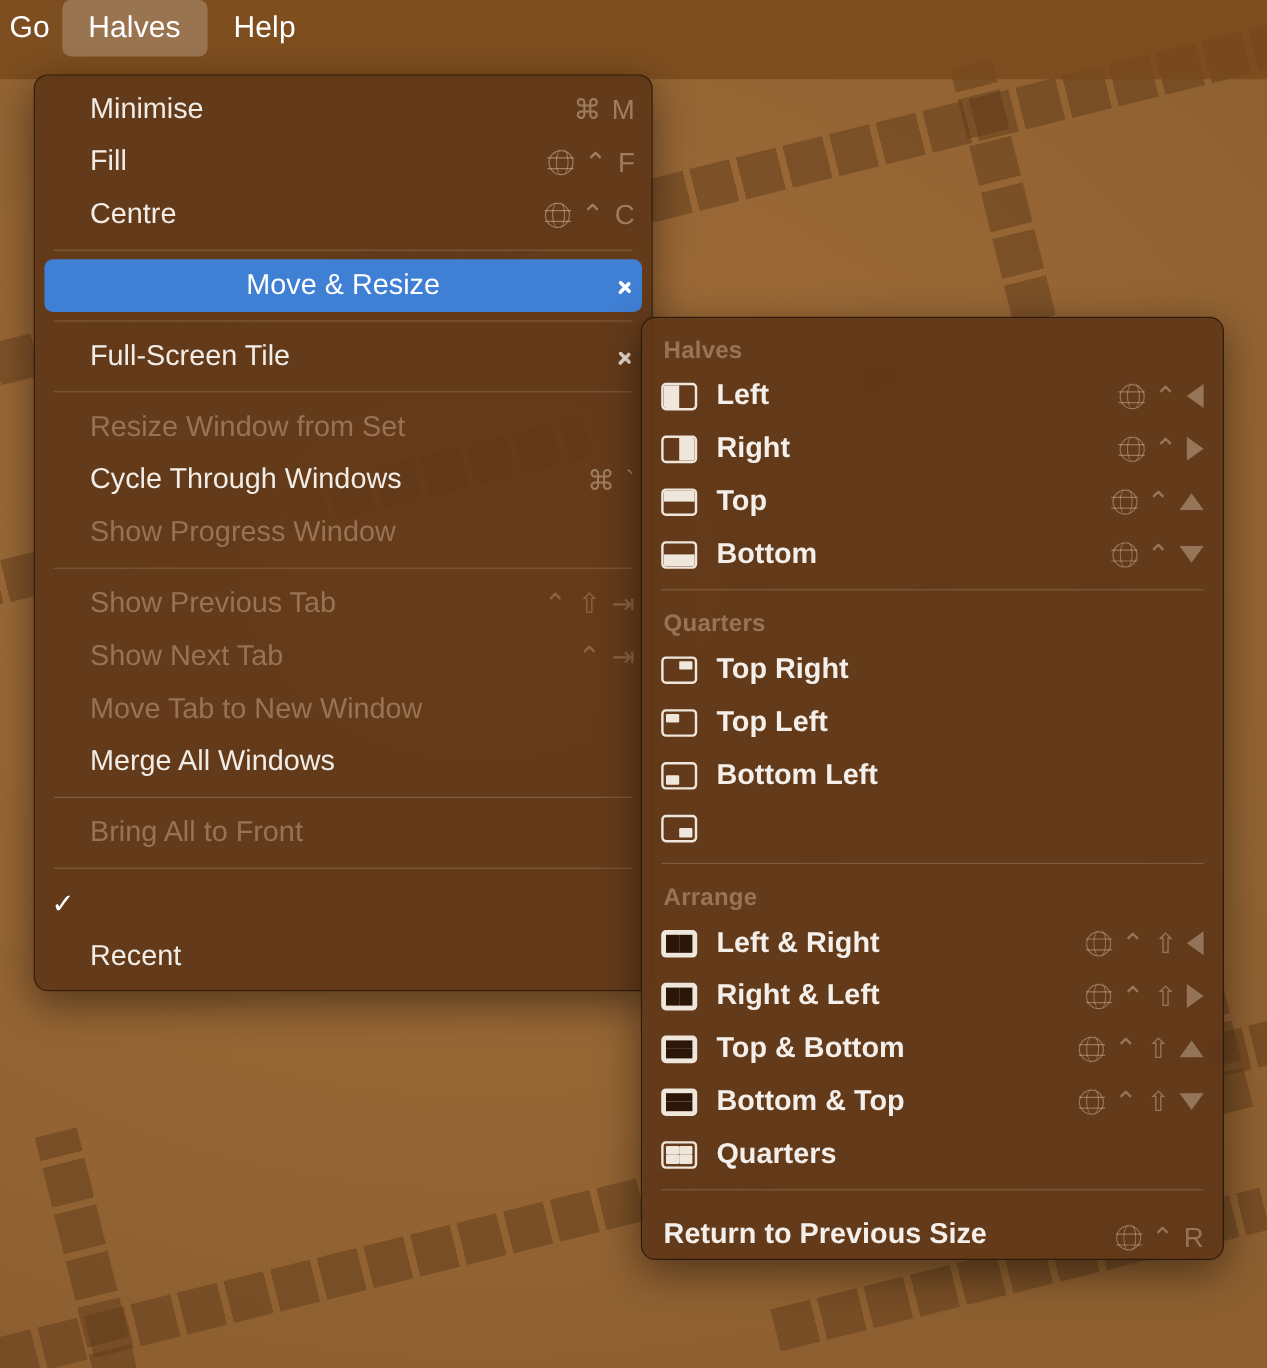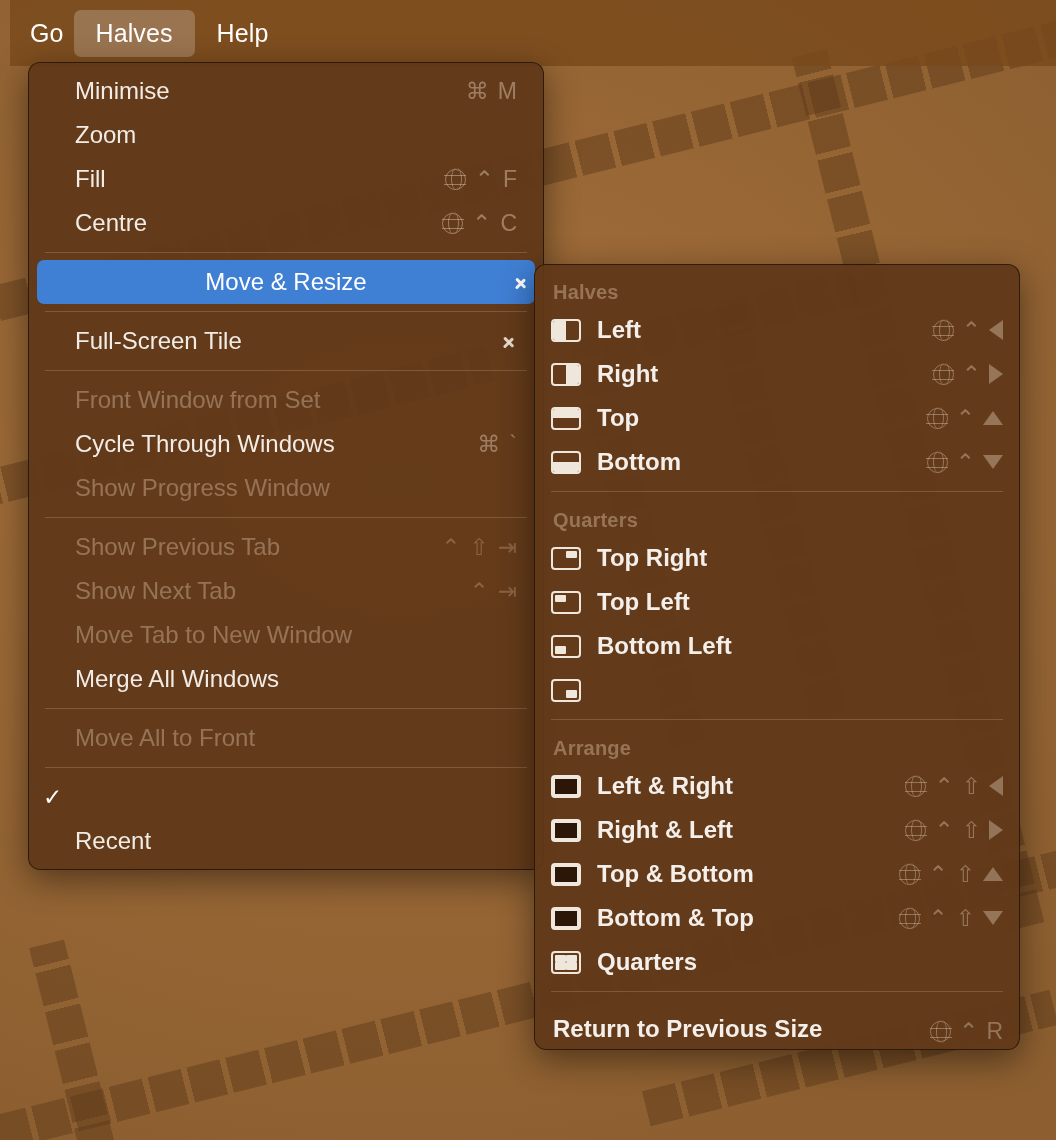--- a/index.html
+++ b/index.html
@@ -38,24 +38,23 @@
     height: auto;
   }
 
   
   #menubar {
     position: absolute;
     top: 0; left: 0; right: 0;
     height: 66px;
     background: rgba(120,72,26,0.80);
     display: flex;
-    align-items: center;
-    padding-left: 16px;
+    align-items: flex-start;
+    padding-left: 4px;
     z-index: 20;
-    margin-left: 10px;
   }
   .menubar-item {
     color: #ffffff;
     font-size: 25px;
     padding: 9px 22px;
     border-radius: 7px;
     white-space: nowrap;
     letter-spacing: 0.1px;
   }
   .menubar-item.first { padding-left: 4px; padding-right: 10px; }
@@ -83,21 +82,21 @@
     left: 534px;
     top: 264px;
     width: 486px;
     z-index: 40;
   }
 
   .menu-row {
     display: flex;
     align-items: center;
     height: 44px;
-    padding: 0 26px 0 14px;
+    padding: 0 14px 0 14px;
     position: relative;
     color: #f2ece6;
     font-size: 24px;
     white-space: nowrap;
   }
   .menu-row .check-col {
     width: 32px;
     flex: 0 0 32px;
     font-size: 23px;
     color: #ffffff;
@@ -284,24 +283,20 @@
     <div class="menu-row">
       <span class="check-col"></span>
       <span class="label">Minimise</span>
       <span class="shortcut">
         <span class="kglyph">⌘</span>
         <span class="kglyph">M</span>
       </span>
     </div>
     <div class="menu-row">
       <span class="check-col"></span>
-      <span class="label">Zoom</span>
-    </div>
-    <div class="menu-row">
-      <span class="check-col"></span>
       <span class="label">Fill</span>
       <span class="shortcut">
         <span class="globe"></span>
         <span class="kglyph">⌃</span>
         <span class="kglyph">F</span>
       </span>
     </div>
     <div class="menu-row">
       <span class="check-col"></span>
       <span class="label">Centre</span>
@@ -319,21 +314,21 @@
     </div>
     <div class="separator"></div>
     <div class="menu-row">
       <span class="check-col"></span>
       <span class="label">Full-Screen Tile</span>
       <span class="chevron"></span>
     </div>
     <div class="separator"></div>
     <div class="menu-row disabled">
       <span class="check-col"></span>
-      <span class="label">Front Window from Set</span>
+      <span class="label">Resize Window from Set</span>
     </div>
     <div class="menu-row">
       <span class="check-col"></span>
       <span class="label">Cycle Through Windows</span>
       <span class="shortcut">
         <span class="kglyph">⌘</span>
         <span class="kglyph">`</span>
       </span>
     </div>
     <div class="menu-row disabled">
@@ -362,21 +357,21 @@
       <span class="check-col"></span>
       <span class="label">Move Tab to New Window</span>
     </div>
     <div class="menu-row">
       <span class="check-col"></span>
       <span class="label">Merge All Windows</span>
     </div>
     <div class="separator"></div>
     <div class="menu-row disabled">
       <span class="check-col"></span>
-      <span class="label">Move All to Front</span>
+      <span class="label">Bring All to Front</span>
     </div>
     <div class="separator"></div>
     <div class="menu-row">
       <span class="check-col">✓</span>
     </div>
     <div class="menu-row">
       <span class="check-col"></span>
       <span class="label">Recent</span>
     </div>
   </div>

